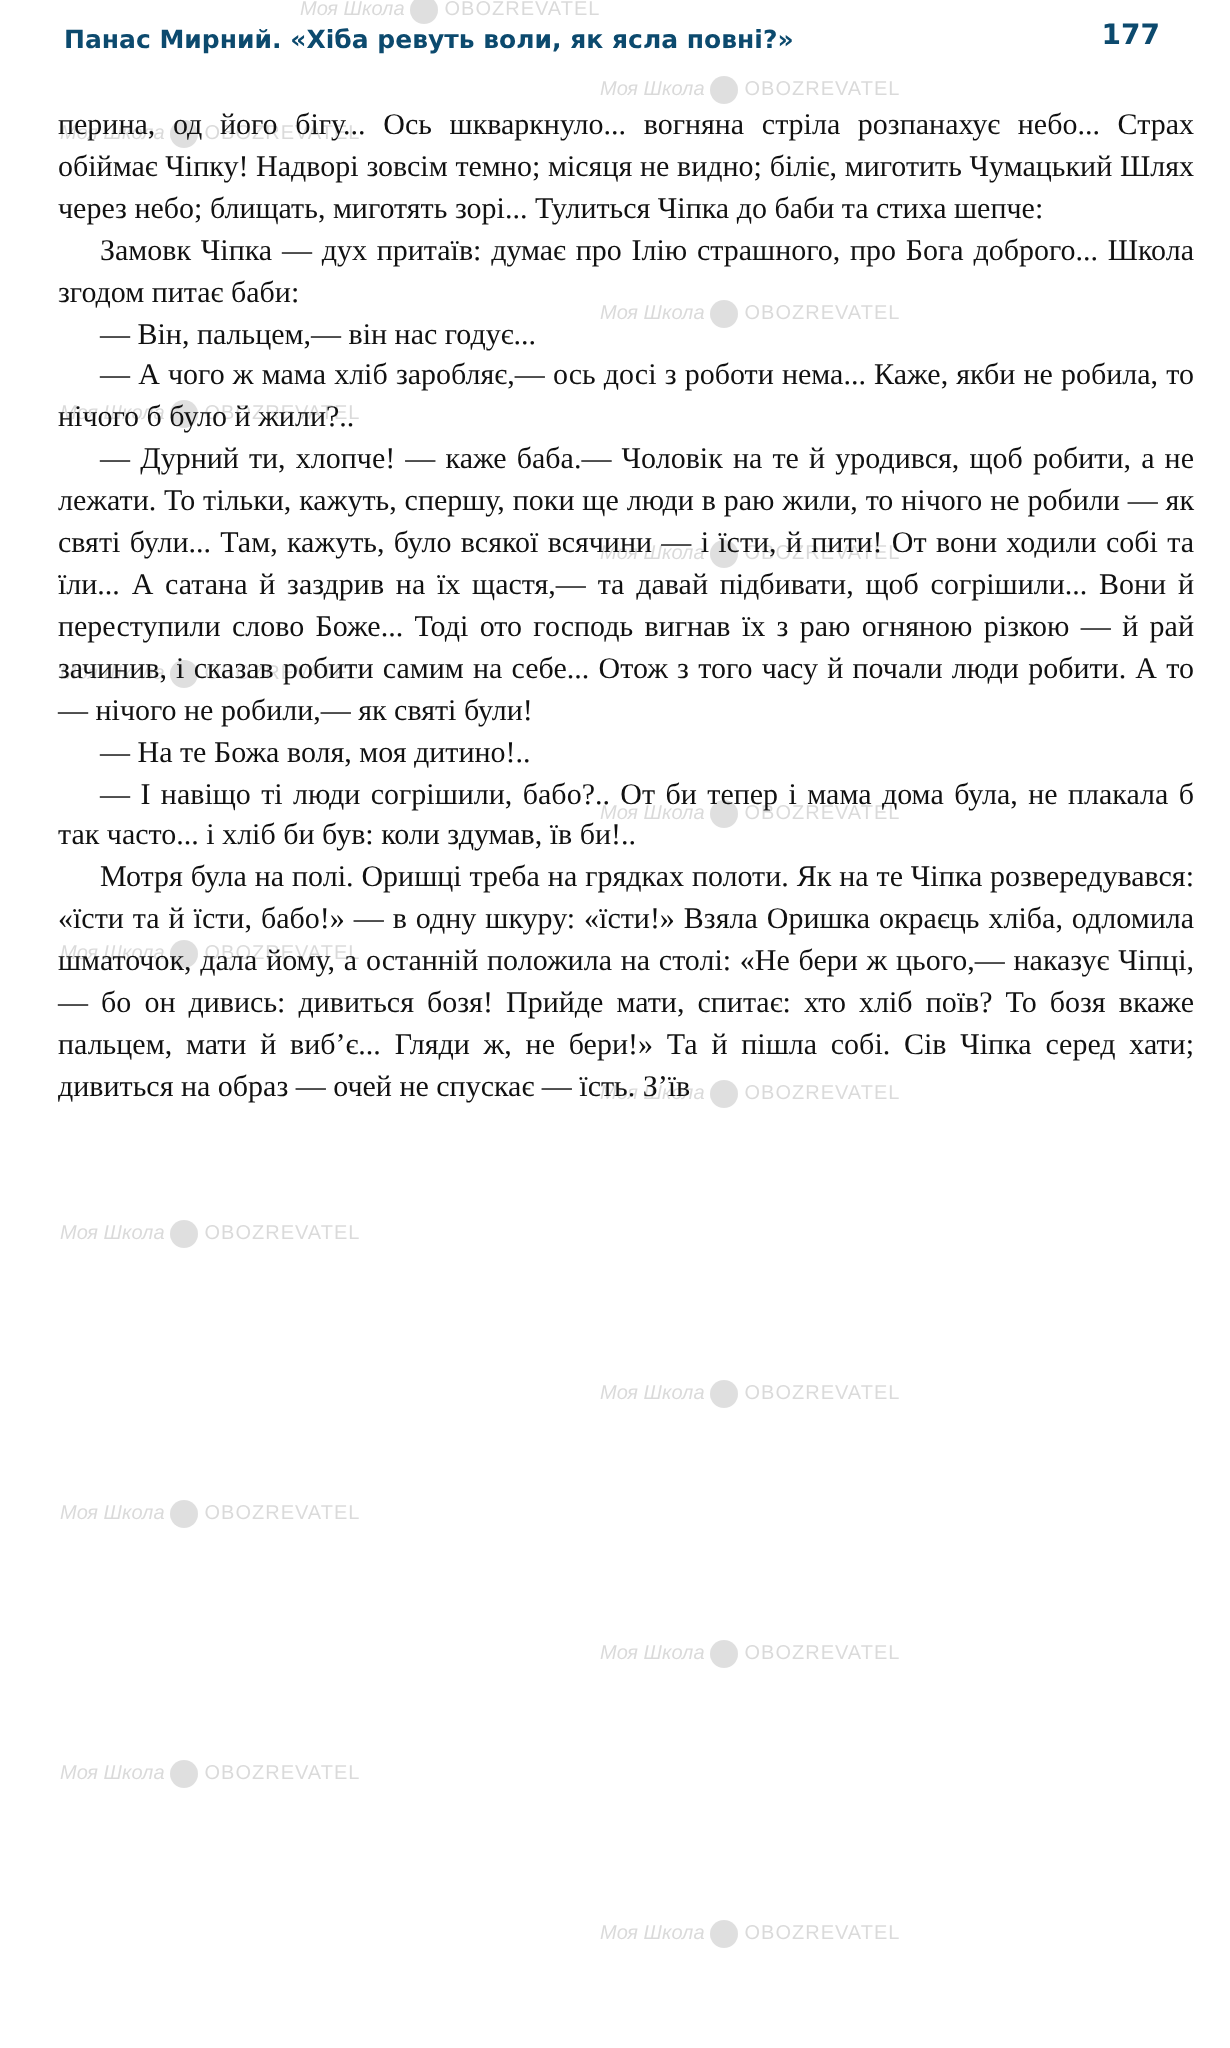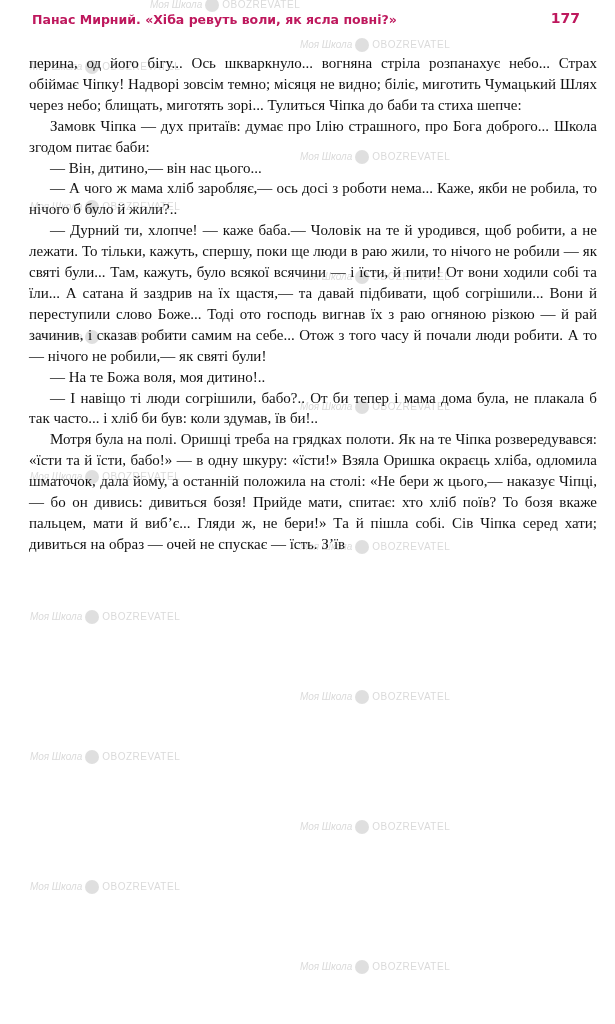--- a/index.html
+++ b/index.html
@@ -1,20 +1,20 @@
 <!DOCTYPE html>
 <html><head>
 <meta charset="utf-8">
 <style>
   html, body { margin: 0; padding: 0; background: #ffffff; }
   body { width: 615px; height: 1024px; overflow: hidden; position: relative; }
   .page { position: absolute; left: 0; top: 0; width: 615px; height: 1024px; }
   .header {
     position: absolute; left: 32px; top: 8px; width: 570px; height: 22px;
-    font-family: "DejaVu Sans", sans-serif; font-size: 12.5px; font-weight: bold; color: #be185d;
+    font-family: "DejaVu Sans", sans-serif; font-size: 12.5px; font-weight: bold; color: #0c4a6e;
   }
   .header .title { position: absolute; left: 0; top: 4px; }
   .header .title .quote { font-weight: bold; }
   .header .pagenum { position: absolute; right: 22px; top: 2px; font-weight: bold; font-size: 14px; }
   .body {
     position: absolute; left: 29px; top: 53px; width: 568px;
     font-family: "Liberation Serif", serif; font-size: 15px; line-height: 20.9px; color: #111;
     text-align: justify;
   }
   .body p { margin: 0; text-indent: 21px; }
@@ -55,20 +55,20 @@
   <div class="wm" style="left:30px;top:610px"><span>Моя Школа</span><span class="logo"></span><span class="brand">OBOZREVATEL</span></div>
   <div class="wm" style="left:300px;top:690px"><span>Моя Школа</span><span class="logo"></span><span class="brand">OBOZREVATEL</span></div>
   <div class="wm" style="left:30px;top:750px"><span>Моя Школа</span><span class="logo"></span><span class="brand">OBOZREVATEL</span></div>
   <div class="wm" style="left:300px;top:820px"><span>Моя Школа</span><span class="logo"></span><span class="brand">OBOZREVATEL</span></div>
   <div class="wm" style="left:30px;top:880px"><span>Моя Школа</span><span class="logo"></span><span class="brand">OBOZREVATEL</span></div>
   <div class="wm" style="left:300px;top:960px"><span>Моя Школа</span><span class="logo"></span><span class="brand">OBOZREVATEL</span></div>
 
   <div class="body">
     <p class="noindent">перина, од його бігу... Ось шкваркнуло... вогняна стріла розпанахує небо... Страх обіймає Чіпку! Надворі зовсім темно; місяця не видно; біліє, миготить Чумацький Шлях через небо; блищать, миготять зорі... Тулиться Чіпка до баби та стиха шепче:</p>
     <p>Замовк Чіпка — дух притаїв: думає про Ілію страшного, про Бога доброго... Школа згодом питає баби:</p>
-    <p>— Він, дитино,— він нас цього...</p>
+    <p>— Він, пальцем,— він нас годує...</p>
     <p>— А чого ж мама хліб заробляє,— ось досі з роботи нема... Каже, якби не робила, то нічого б було й жили?..</p>
     <p>— Дурний ти, хлопче! — каже баба.— Чоловік на те й уродився, щоб робити, а не лежати. То тільки, кажуть, спершу, поки ще люди в раю жили, то нічого не робили — як святі були... Там, кажуть, було всякої всячини — і їсти, й пити! От вони ходили собі та їли... А сатана й заздрив на їх щастя,— та давай підбивати, щоб согрішили... Вони й переступили слово Боже... Тоді ото господь вигнав їх з раю огняною різкою — й рай зачинив, і сказав робити самим на себе... Отож з того часу й почали люди робити. А то — нічого не робили,— як святі були!</p>
     <p>— На те Божа воля, моя дитино!..</p>
     <p>— І навіщо ті люди согрішили, бабо?.. От би тепер і мама дома була, не плакала б так часто... і хліб би був: коли здумав, їв би!..</p>
     <p>Мотря була на полі. Оришці треба на грядках полоти. Як на те Чіпка розвередувався: «їсти та й їсти, бабо!» — в одну шкуру: «їсти!» Взяла Оришка окраєць хліба, одломила шматочок, дала йому, а останній положила на столі: «Не бери ж цього,— наказує Чіпці,— бо он дивись: дивиться бозя! Прийде мати, спитає: хто хліб поїв? То бозя вкаже пальцем, мати й виб’є... Гляди ж, не бери!» Та й пішла собі. Сів Чіпка серед хати; дивиться на образ — очей не спускає — їсть. З’їв</p>
   </div>
 </div>
 
 </body></html>

